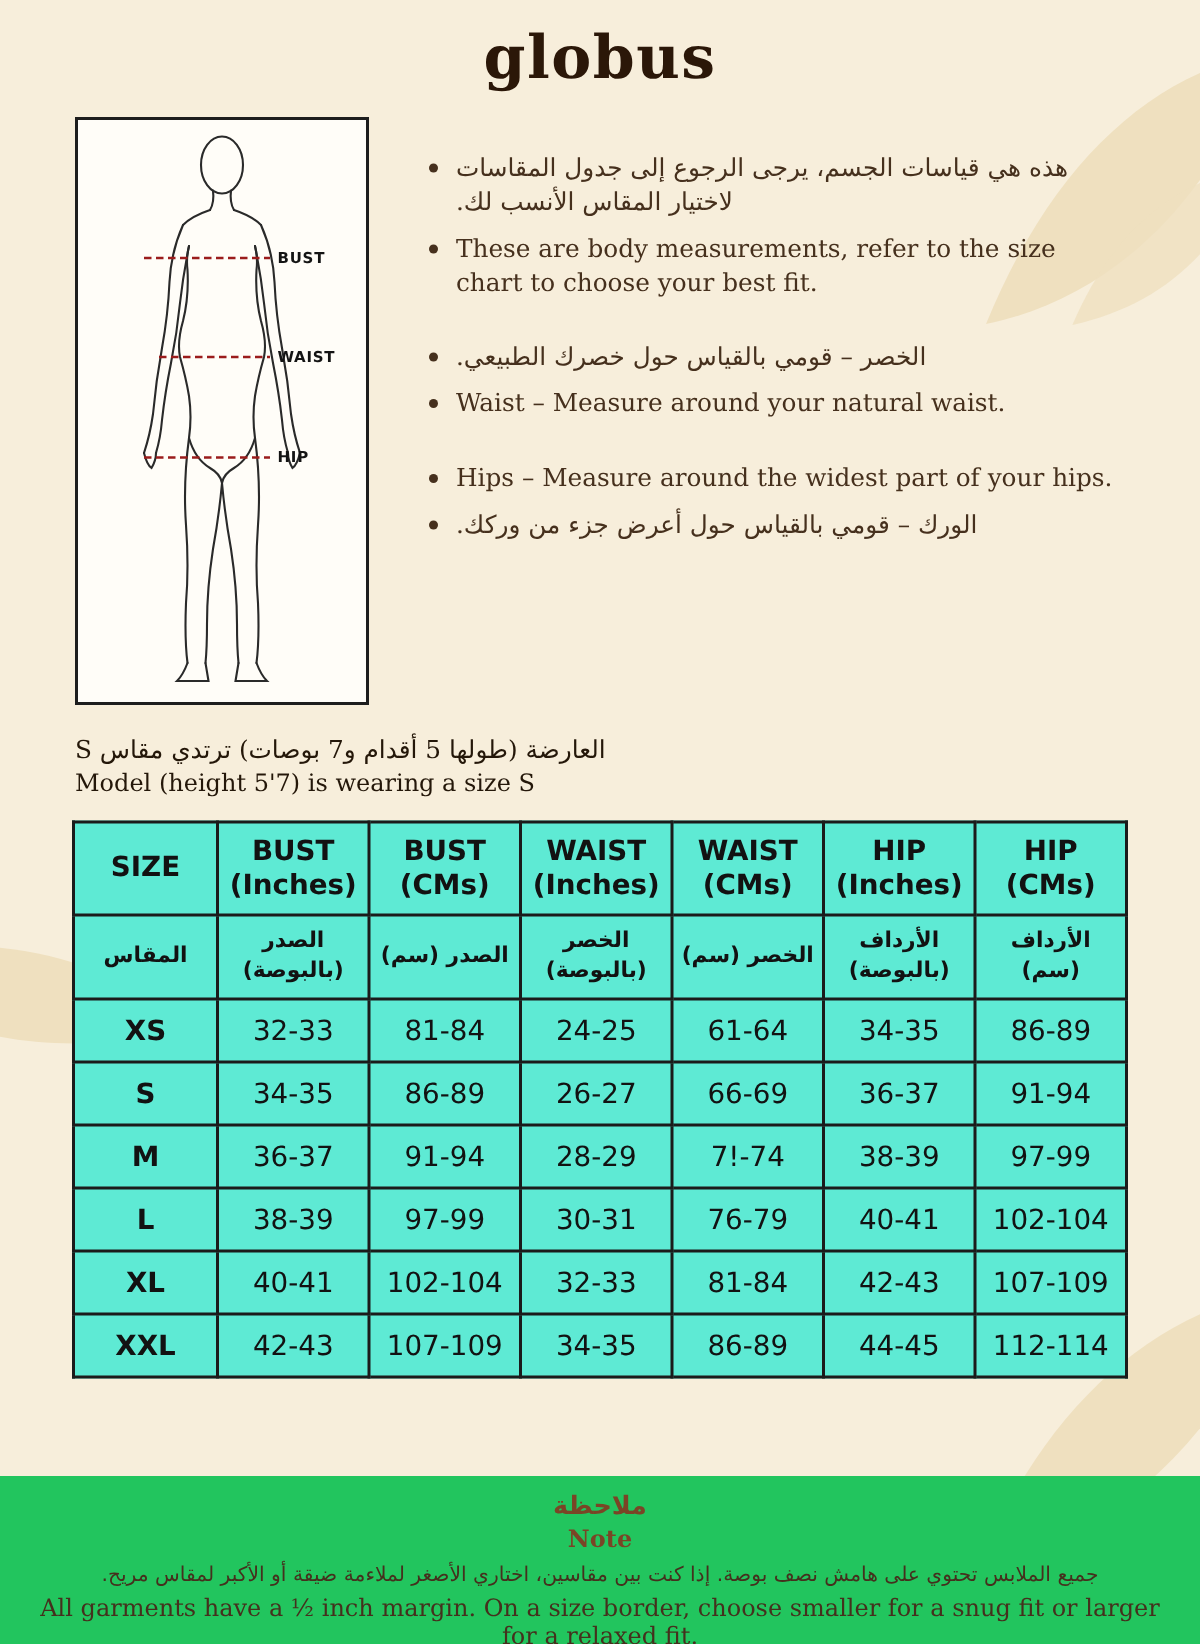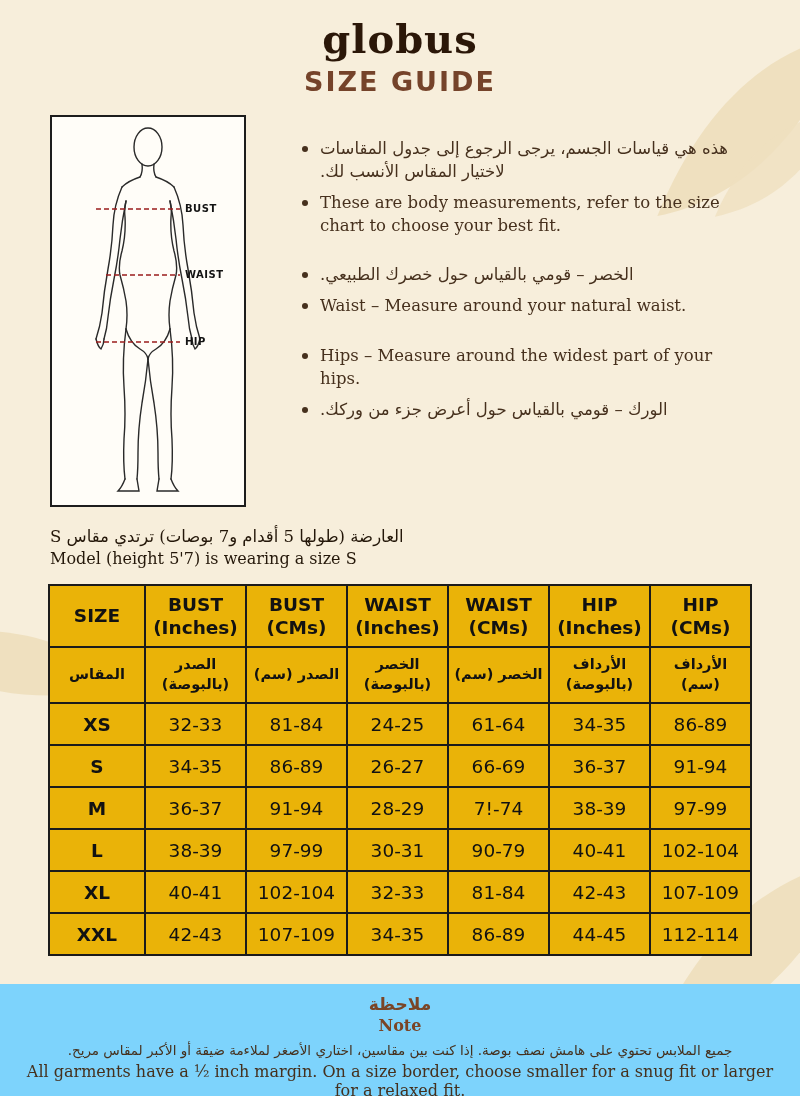--- a/index.html
+++ b/index.html
@@ -16,42 +16,42 @@
   .logo{font-family:"DejaVu Serif",serif;font-weight:700;font-size:40px;line-height:1.05;
         color:#2b1708;letter-spacing:1px;}
   .page-title{margin-top:6px;font-weight:700;font-size:27px;color:#75432a;letter-spacing:2px;}
 
   .top-section{display:flex;margin:18px 48px 0 50px;}
   .figure-panel{flex:none;width:196px;height:392px;background:#fffdf8;
                 border:2px solid #1d1d1d;box-sizing:border-box;}
   .figure-panel svg{width:100%;height:100%;display:block;}
   .figure-label{font-family:"DejaVu Sans",sans-serif;font-size:10px;font-weight:700;fill:#141414;letter-spacing:.5px;}
 
-  .instructions{flex:1;padding:22px 0 0 56px;}
+  .instructions{flex:1;padding:22px 0 0 40px;}
   .instruction-group{margin-bottom:26px;}
   .instruction-group:last-child{margin-bottom:0;}
   .instruction-item{display:flex;align-items:flex-start;margin-bottom:8px;}
   .bullet-dot{flex:none;width:6px;height:6px;border-radius:50%;background:#46301d;margin:9px 12px 0 0;}
   .instruction-text{font-family:"DejaVu Serif","DejaVu Sans",serif;font-size:16.5px;line-height:1.4;color:#46301d;}
   .instruction-text[dir="rtl"]{text-align:left;}
 
   .model-note{margin:20px 48px 0 50px;font-family:"DejaVu Serif","DejaVu Sans",serif;color:#241709;}
   .model-note .ar{display:block;font-size:16.5px;text-align:left;}
   .model-note .en{display:block;font-size:16px;margin-top:3px;}
 
   .size-table-wrap{margin:16px 48px 0 48px;}
-  table{width:100%;border-collapse:collapse;background:#eab308;table-layout:fixed;}
+  table{width:100%;border-collapse:collapse;background:#5eead4;table-layout:fixed;}
   th,td{border:2px solid #1b1b1b;text-align:center;vertical-align:middle;color:#121212;padding:0 2px;}
   col.size-col{width:96px;}
   .header-row-en th{height:60px;font-size:18.5px;font-weight:700;line-height:1.25;}
   .header-row-ar th{height:54px;font-size:14.5px;font-weight:700;line-height:1.35;}
   tbody th{height:40px;font-size:18.5px;font-weight:700;}
   tbody td{height:40px;font-size:18.5px;font-weight:400;}
 
-  .note-band{position:absolute;left:0;right:0;bottom:0;height:112px;background:#7dd3fc;
+  .note-band{position:absolute;left:0;right:0;bottom:0;height:112px;background:#22c55e;
              text-align:center;padding:10px 15px 0 15px;box-sizing:border-box;}
   .note-title-ar{font-size:17px;font-weight:700;color:#7a4526;}
   .note-title-en{font-family:"DejaVu Serif",serif;font-size:16px;font-weight:700;color:#7a4526;margin-top:2px;}
   .note-body-ar{font-size:13.5px;color:#45301d;margin-top:7px;}
   .note-body-en{font-family:"DejaVu Serif","DejaVu Sans",serif;font-size:16px;color:#45301d;margin-top:4px;}
 </style>
 </head>
 <body>
 
 <div class="page">
@@ -64,21 +64,20 @@
     <path d="M110 4 C 55 28, 18 86, 6 170 C 64 142, 100 84, 110 4 Z"></path>
   </svg>
   <svg class="leaf leaf-bottom-right" viewBox="0 0 120 180">
     <path d="M110 4 C 55 28, 18 86, 6 170 C 64 142, 100 84, 110 4 Z"></path>
   </svg>
 
   <div class="content">
 
     <header class="header">
       <div class="logo">globus</div>
-      <div class="page-title">SIZE GUIDE</div>
     </header>
 
     <div class="top-section">
 
       <div class="figure-panel">
         <svg viewBox="0 0 192 388">
           <g fill="none" stroke="#2a2a2a" stroke-width="1.4" stroke-linecap="round">
             <ellipse cx="96" cy="30" rx="14" ry="19"></ellipse>
             <path d="M90 47 Q91 55 88 60"></path>
             <path d="M102 47 Q101 55 104 60"></path>
@@ -240,21 +239,21 @@
               <td>28-29</td>
               <td>7!-74</td>
               <td>38-39</td>
               <td>97-99</td>
             </tr>
             <tr>
               <th>L</th>
               <td>38-39</td>
               <td>97-99</td>
               <td>30-31</td>
-              <td>90-79</td>
+              <td>76-79</td>
               <td>40-41</td>
               <td>102-104</td>
             </tr>
             <tr>
               <th>XL</th>
               <td>40-41</td>
               <td>102-104</td>
               <td>32-33</td>
               <td>81-84</td>
               <td>42-43</td>

